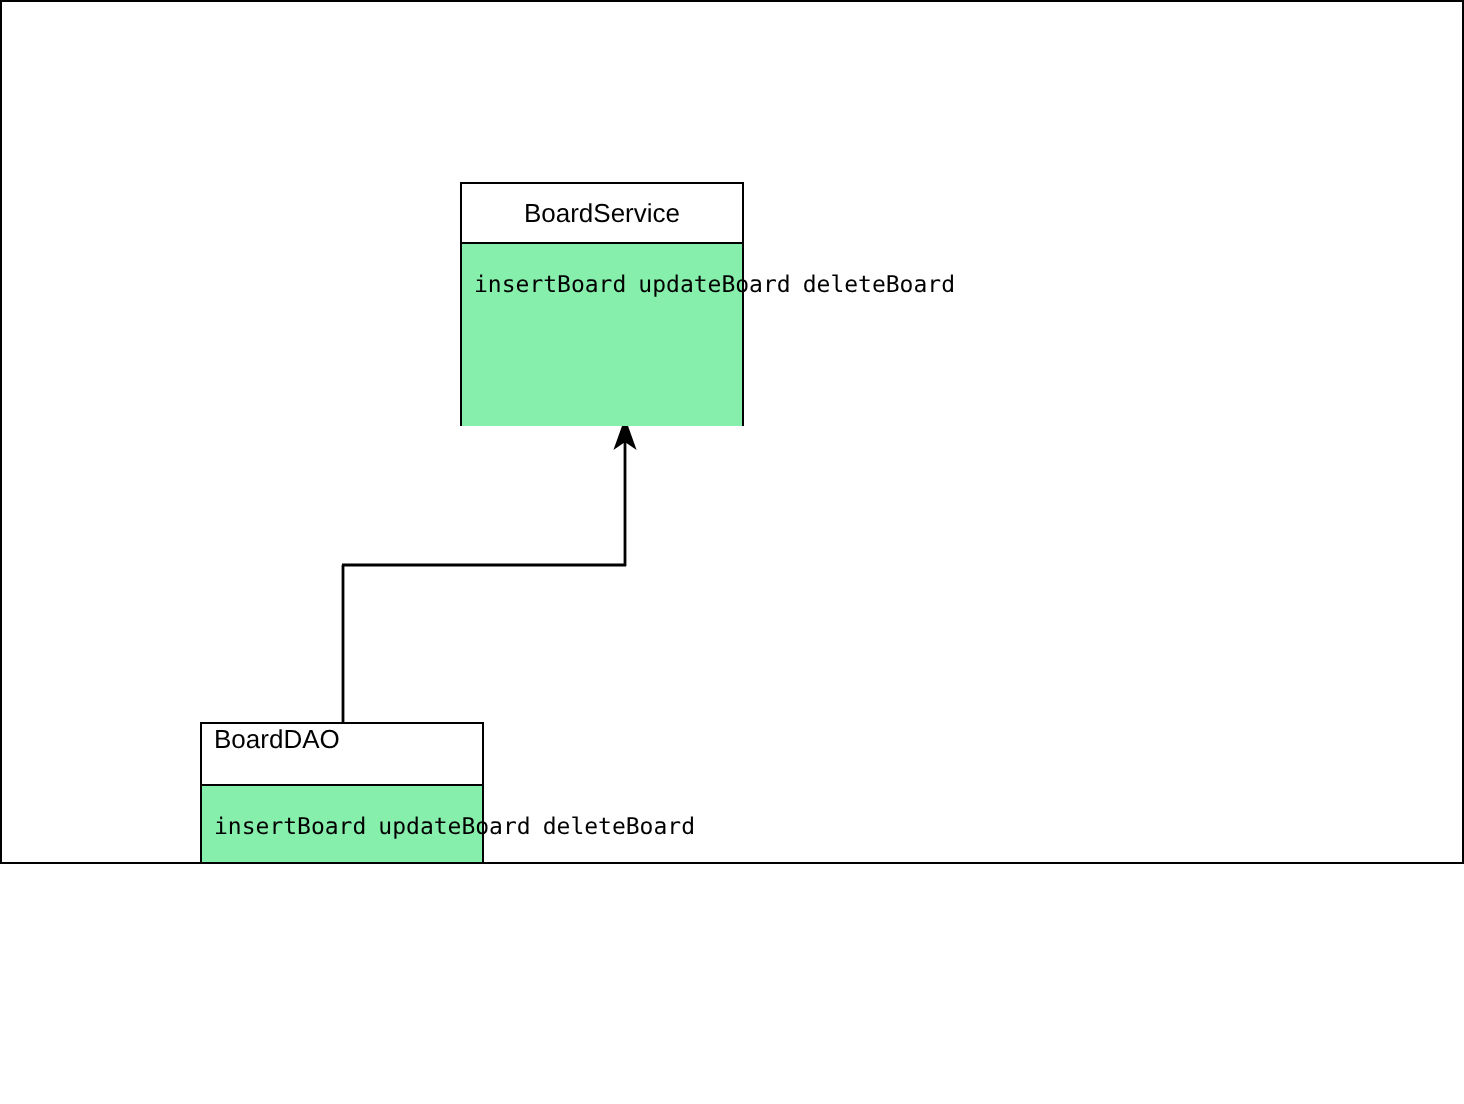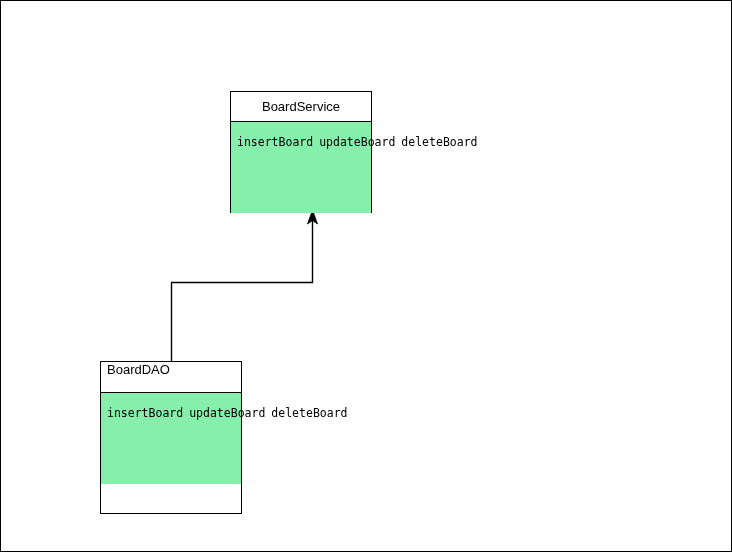--- a/index.html
+++ b/index.html
@@ -7,21 +7,21 @@
     margin: 0;
     padding: 0;
     background: #ffffff;
   }
   body {
     font-family: "Liberation Sans", sans-serif;
   }
   #canvas {
     position: relative;
     width: 732px;
-    height: 552px;
+    height: 432px;
     background: #ffffff;
     border: 1px solid #000000;
     box-sizing: border-box;
     overflow: hidden;
   }
   .uml-class {
     position: absolute;
     background: #ffffff;
     border: 1px solid #000000;
     box-sizing: border-box;

